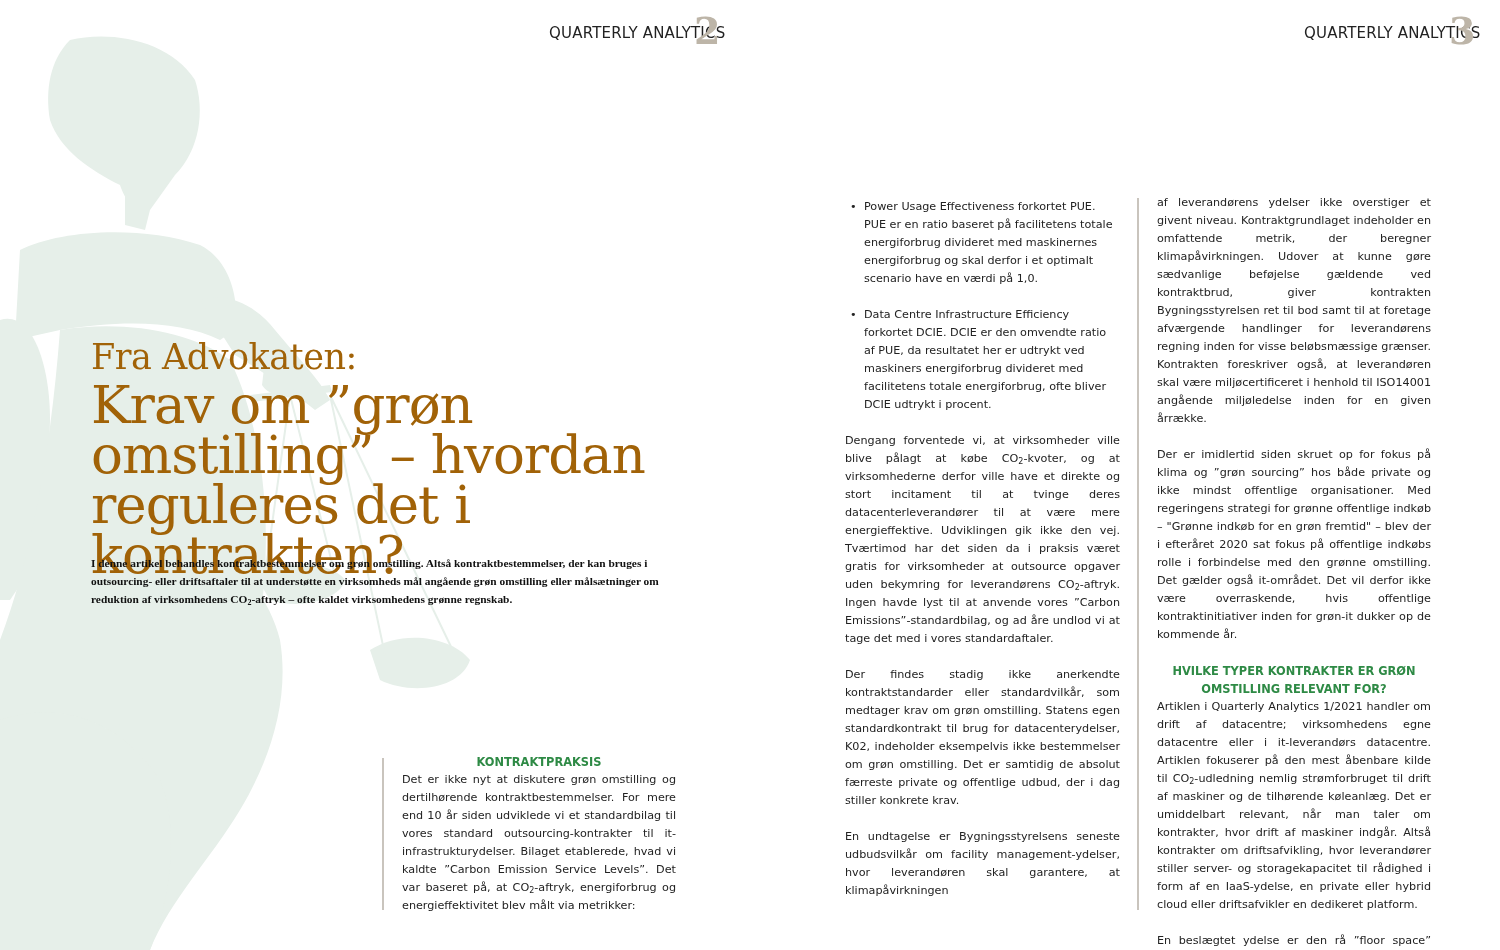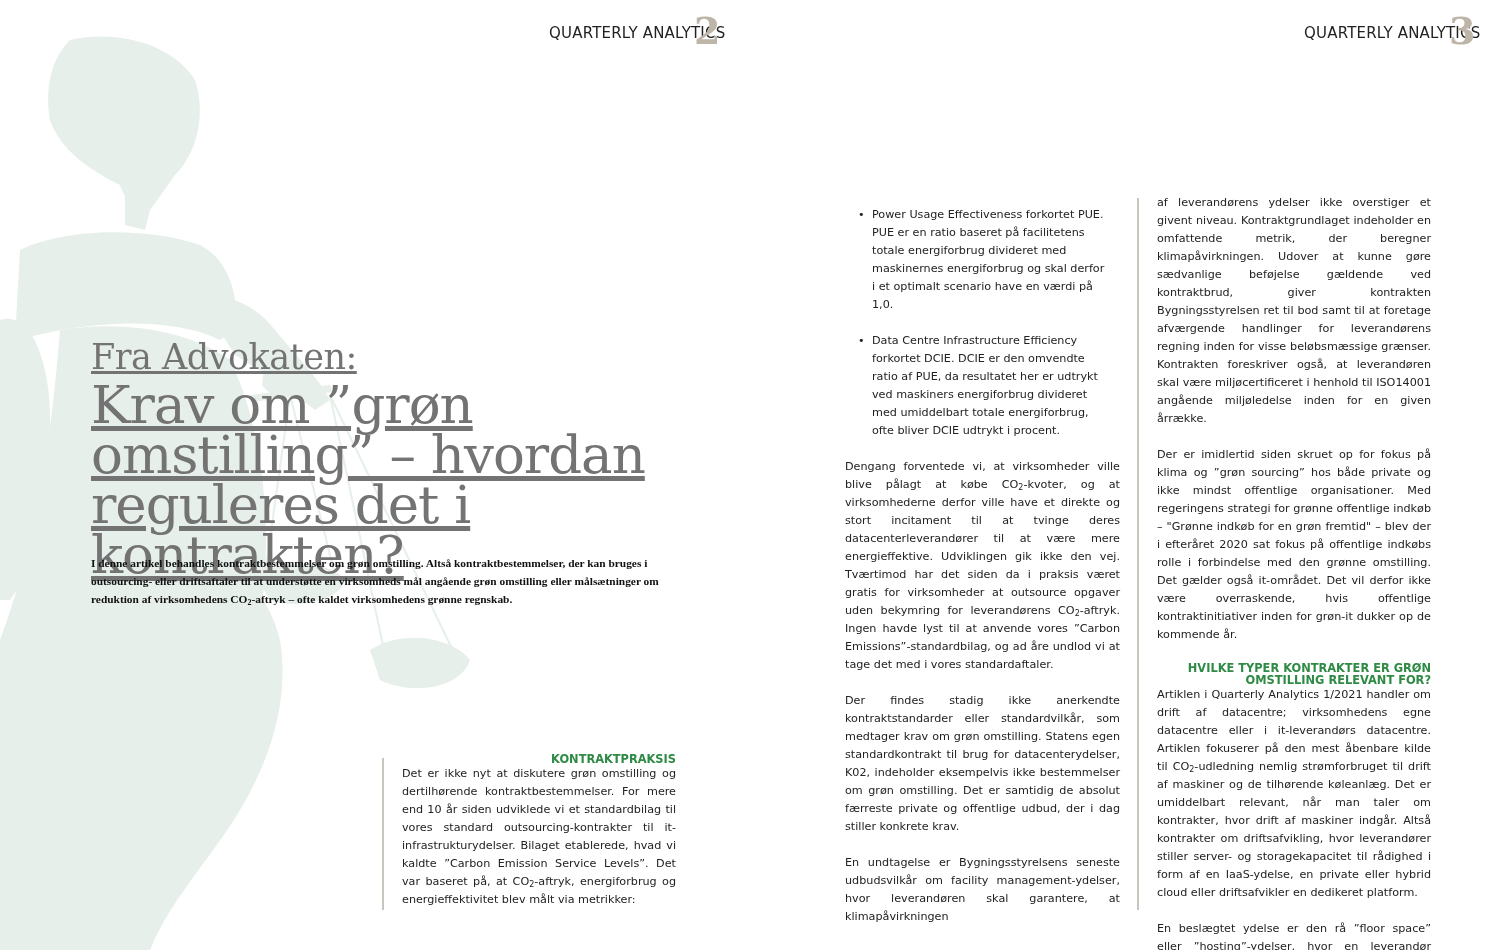--- a/index.html
+++ b/index.html
@@ -10,34 +10,34 @@
     }
     .bg-figure { position: absolute; left: 0; top: 0; width: 760px; height: 950px; z-index: 0; }
     .running-head {
       position: absolute; top: 24px; font-size: 15px; letter-spacing: 0.2px;
       color: #222; font-family: "DejaVu Sans", sans-serif;
     }
     .page-num {
       position: absolute; top: 12px; font-family: "DejaVu Serif", serif;
       font-size: 38px; font-weight: bold; color: #bdb5a8; line-height: 1;
     }
-    .title-block { position: absolute; left: 91px; top: 336px; width: 620px; z-index: 2; color: #737373; text-decoration: underline; }
+    .title-block { position: absolute; left: 91px; top: 336px; width: 620px; z-index: 2; color: #a16207; }
     .kicker { font-family: "DejaVu Serif", serif; font-size: 35px; line-height: 42px; margin: 0; letter-spacing: -0.5px; }
     .headline { font-family: "DejaVu Serif", serif; font-size: 53px; line-height: 50px; margin: 2px 0 0 0; letter-spacing: -1px; font-weight: normal; }
     .lead {
       position: absolute; left: 91px; top: 554px; width: 585px; z-index: 2;
       font-size: 11.4px; line-height: 18px; font-weight: bold; color: #111; font-family: Liberation Serif, serif;
     }
     .column {
       position: absolute; z-index: 2; font-size: 11.2px; line-height: 18px; color: #222; text-align: justify;
     }
     .column p { margin: 0 0 18px 0; }
     .col-rule { position: absolute; width: 2px; background: #c9c4bd; z-index: 2; }
-    .section-head { color: #2e8a45; font-weight: bold; font-size: 11.4px; line-height: 12px; text-align: right; }
-    .bullets { list-style: none; margin: 12px; padding: 0; }
+    .section-head { color: #2e8a45; font-weight: bold; font-size: 11.4px; line-height: 18px; text-align: center; }
+    .bullets { list-style: none; margin: 4px; padding: 0; }
     .bullets li { position: relative; padding-left: 15px; margin-bottom: 18px; text-align: left; }
     .bullets li::before { content: "•"; position: absolute; left: 1px; top: 0; }
     sub { font-size: 8px; vertical-align: -2px; line-height: 0; }
   </style>
 </head>
 <body>
 
 <svg class="bg-figure" viewBox="0 0 760 950" xmlns="http://www.w3.org/2000/svg">
   <g fill="#e6efe9">
     <path d="M70 40 C110 30 170 40 195 80 C205 110 200 150 175 175 L150 210 C135 215 125 200 120 185 C90 170 60 150 50 120 C45 90 50 60 70 40 Z"></path>
@@ -75,21 +75,21 @@
 
 <div class="col-rule" style="left:382px; top:758px; height:152px;"></div>
 <div class="column" style="left:402px; top:753px; width:274px;">
   <div class="section-head">KONTRAKTPRAKSIS</div>
   <p><span>Det er ikke nyt at diskutere grøn omstilling og dertilhørende kontraktbestemmelser. For mere end 10 år siden udviklede vi et standardbilag til vores standard outsourcing-kontrakter til it-infrastrukturydelser. Bilaget etablerede, hvad vi kaldte ”Carbon Emission Service Levels”. Det var baseret på, at CO</span><sub>2</sub><span>-aftryk, energiforbrug og energieffektivitet blev målt via metrikker:</span></p>
 </div>
 
 <div class="column" style="left:845px; top:194px; width:275px;">
   <ul class="bullets">
     <li>Power Usage Effectiveness forkortet PUE. PUE er en ratio baseret på facilitetens totale energiforbrug divideret med maskinernes energiforbrug og skal derfor i et optimalt scenario have en værdi på 1,0.</li>
-    <li>Data Centre Infrastructure Efficiency forkortet DCIE. DCIE er den omvendte ratio af PUE, da resultatet her er udtrykt ved maskiners energiforbrug divideret med umiddelbart totale energiforbrug, ofte bliver DCIE udtrykt i procent.</li>
+    <li>Data Centre Infrastructure Efficiency forkortet DCIE. DCIE er den omvendte ratio af PUE, da resultatet her er udtrykt ved maskiners energiforbrug divideret med facilitetens totale energiforbrug, ofte bliver DCIE udtrykt i procent.</li>
   </ul>
   <p><span>Dengang forventede vi, at virksomheder ville blive pålagt at købe CO</span><sub>2</sub><span>-kvoter, og at virksomhederne derfor ville have et direkte og stort incitament til at tvinge deres datacenterleverandører til at være mere energieffektive. Udviklingen gik ikke den vej. Tværtimod har det siden da i praksis været gratis for virksomheder at outsource opgaver uden bekymring for leverandørens CO</span><sub>2</sub><span>-aftryk. Ingen havde lyst til at anvende vores ”Carbon Emissions”-standardbilag, og ad åre undlod vi at tage det med i vores standardaftaler.</span></p>
   <p>Der findes stadig ikke anerkendte kontraktstandarder eller standardvilkår, som medtager krav om grøn omstilling. Statens egen standardkontrakt til brug for datacenterydelser, K02, indeholder eksempelvis ikke bestemmelser om grøn omstilling. Det er samtidig de absolut færreste private og offentlige udbud, der i dag stiller konkrete krav.</p>
   <p>En undtagelse er Bygningsstyrelsens seneste udbudsvilkår om facility management-ydelser, hvor leverandøren skal garantere, at klimapåvirkningen</p>
 </div>
 
 <div class="col-rule" style="left:1137px; top:198px; height:712px;"></div>
 
 <div class="column" style="left:1157px; top:194px; width:274px;">
   <p>af leverandørens ydelser ikke overstiger et givent niveau. Kontraktgrundlaget indeholder en omfattende metrik, der beregner klimapåvirkningen. Udover at kunne gøre sædvanlige beføjelse gældende ved kontraktbrud, giver kontrakten Bygningsstyrelsen ret til bod samt til at foretage afværgende handlinger for leverandørens regning inden for visse beløbsmæssige grænser. Kontrakten foreskriver også, at leverandøren skal være miljøcertificeret i henhold til ISO14001 angående miljøledelse inden for en given årrække.</p>

